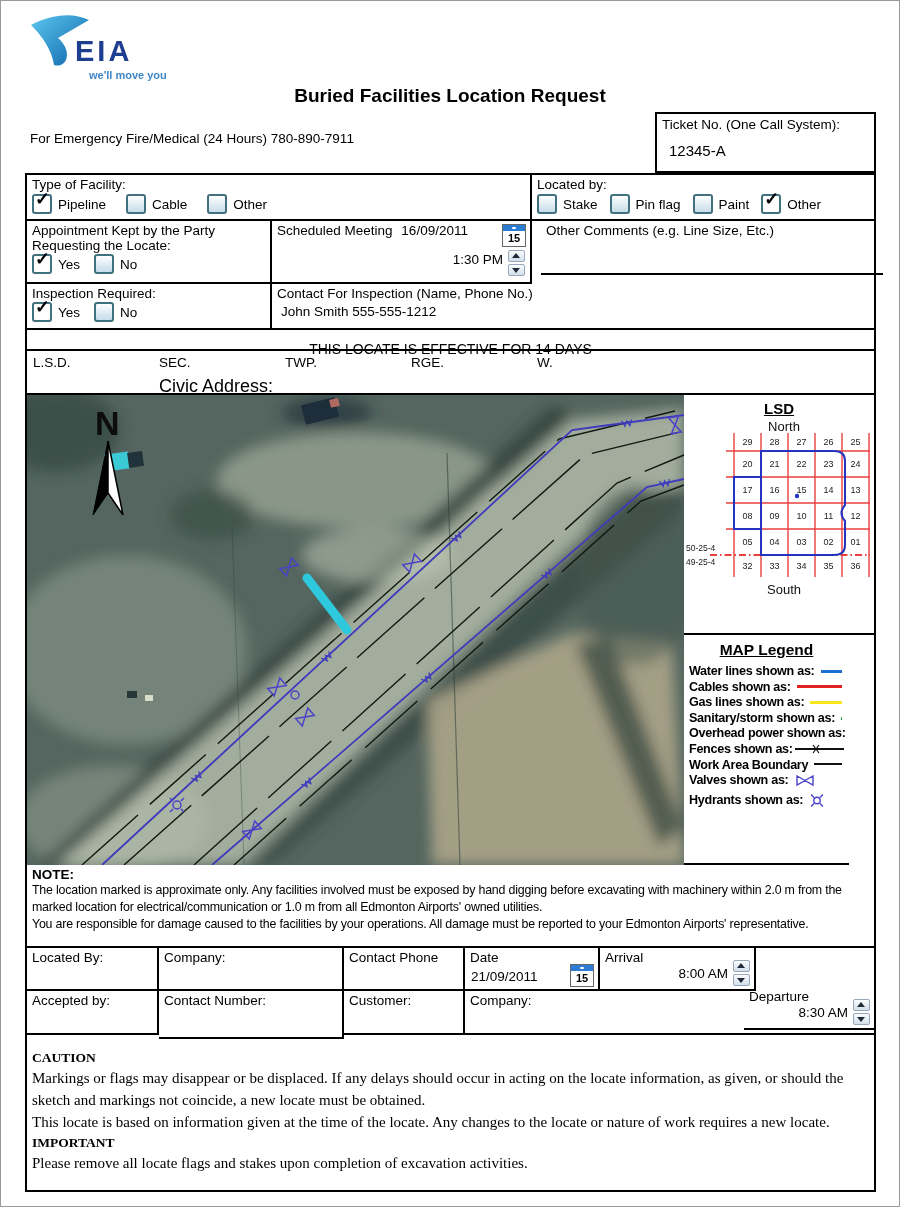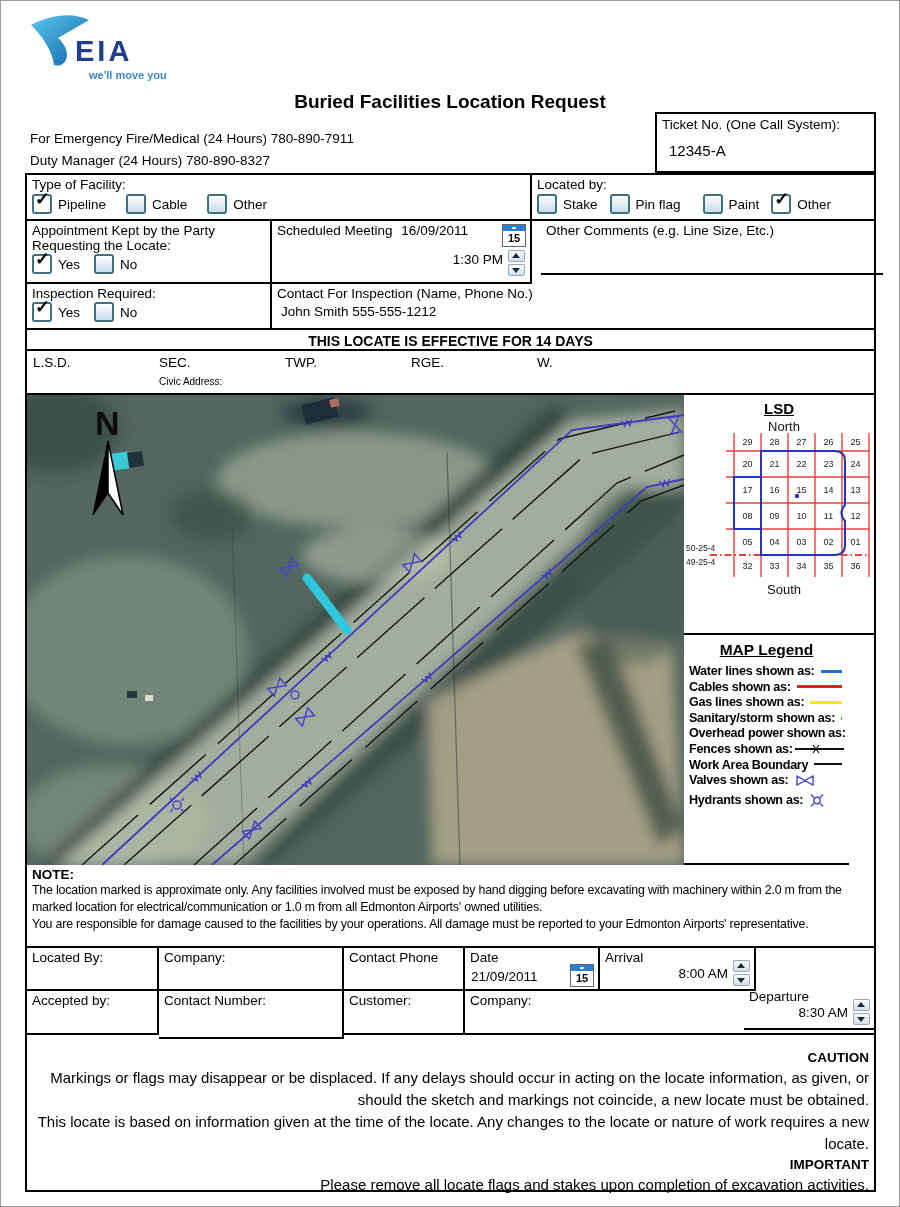--- a/index.html
+++ b/index.html
@@ -1,21 +1,21 @@
 <!DOCTYPE html>
 <html><head>
 <meta charset="utf-8">
 <style>
   html,body{margin:0;padding:0;background:#fff;}
   .page{position:relative;width:898px;height:1205px;border:1px solid #9a9a9a;background:#fff;
         font-family:"Liberation Sans",sans-serif;color:#000;overflow:hidden;}
   
   .logo-eia{position:absolute;left:74px;top:34px;font-size:29px;font-weight:bold;color:#1e3e8f;letter-spacing:3px;}
   .logo-tag{position:absolute;left:88px;top:68px;font-size:11px;font-weight:bold;color:#3f87c7;}
-  .title{position:absolute;left:0;top:84px;width:100%;text-align:center;font-size:19px;font-weight:bold;margin-top:6px;}
+  .title{position:absolute;left:0;top:84px;width:100%;text-align:center;font-size:19px;font-weight:bold;}
   .emerg{position:absolute;left:29px;top:127px;font-size:13.5px;line-height:21.5px;}
   .ticket{position:absolute;left:654px;top:111px;width:221px;height:61px;border:2px solid #000;box-sizing:border-box;}
   .ticket .tl{font-size:13.5px;padding:3px 5px;}
   .ticket .tv{font-size:15px;margin:7px 0 0 12px;}
   
   .form{position:absolute;left:24px;top:172px;width:851px;height:1019px;border:2px solid #000;box-sizing:border-box;}
   .c{position:absolute;box-sizing:border-box;font-size:13.5px;padding:2px 5px;}
   .br{border-right:2px solid #000;} .bb{border-bottom:2px solid #000;}
   .cbrow{display:flex;align-items:center;margin-top:5px;}
   .cb{width:16px;height:16px;border:2px solid #41707f;border-radius:3px;
@@ -26,23 +26,23 @@
   .cal{position:relative;display:inline-block;width:24px;height:23px;border:1px solid #666;background:#fff;box-sizing:border-box;}
   .cal::before{content:"";position:absolute;left:0;right:0;top:0;height:6px;background:#2b7cd3;}
   .cal::after{content:"";position:absolute;top:2px;left:9px;width:4px;height:2px;background:#fff;border-radius:1px;}
   .cal b{position:absolute;left:0;right:0;top:6px;text-align:center;font-size:11px;line-height:15px;font-weight:bold;}
   .spin{display:inline-flex;flex-direction:column;gap:2px;}
   .spin b{display:block;width:15px;height:10px;border:1px solid #97a8bc;border-radius:2px;
           background:linear-gradient(#fbfdfe,#d2dfe9);position:relative;}
   .spin b::after{content:"";position:absolute;left:3px;border-left:4px solid transparent;border-right:4px solid transparent;}
   .spin .up::after{top:2px;border-bottom:5px solid #1e2a3a;}
   .spin .dn::after{top:3px;border-top:5px solid #1e2a3a;}
-  .banner{text-align:center;font-weight:bold;font-size:14px;line-height:18px;padding-top:2px;}
+  .banner{text-align:center;font-weight:normal;font-size:14px;line-height:18px;padding-top:10px;}
   .lsd-lbl{position:absolute;top:4px;font-size:13.5px;}
-  .civic{position:absolute;left:132px;top:25px;font-size:10px;}
+  .civic{position:absolute;left:132px;top:25px;font-size:18px;}
   .val{font-size:13.5px;}
   
   .note-t{font-weight:bold;font-size:13.5px;}
   .note-p{font-size:12.4px;line-height:16.8px;letter-spacing:-0.2px;}
   
   .lsdbox{padding:0;}
   .lsd-title{text-align:center;font-size:15px;font-weight:bold;text-decoration:underline;margin-top:5px;}
   svg text{font-family:"Liberation Sans",sans-serif;}
   
   .leg-title{text-align:center;font-size:15.5px;font-weight:bold;text-decoration:underline;margin:6px 0 5px 0;}
@@ -50,21 +50,21 @@
         letter-spacing:-0.3px;padding:0 3px;white-space:nowrap;}
   .swl{flex:1;height:12px;position:relative;margin-left:4px;}
   .swl::before{content:"";position:absolute;left:2px;right:2px;top:4px;border-top:3px solid currentColor;}
   .sw-water{color:#1d6fd2;} .sw-cable{color:#e12222;} .sw-gas{color:#f5e71c;} .sw-san{color:#27b34a;}
   .sw-ovh{color:#e12222;} .sw-ovh::before{border-top:2.5px dashed #e12222;}
   .sw-bnd{color:#111;} .sw-bnd::before{border-top:2.5px solid #111;}
   .glyph{margin-left:6px;}
   
   .ct{font-weight:bold;font-size:13.5px;line-height:19px;}
   .cp{font-size:15px;line-height:22px;}
-  .caution-cell{text-align:right;padding-top:13px;}
+  .caution-cell{text-align:left;padding-top:13px;font-family:Liberation Serif, serif;}
   .t2lab{font-size:13.5px;}
   .abs{position:absolute;}
 </style>
 </head>
 <body>
 
 <div class="page">
 
   <svg class="abs" style="left:28px;top:12px" width="64" height="62" viewBox="0 0 64 62">
     <defs>
@@ -75,21 +75,20 @@
       </defs>
     <path d="M2,12 C22,1 44,-1 60,7 L29,25 C45,39 37,56 25,52 C23,37 13,23 2,12 Z" fill="url(#lg)"></path>
   </svg>
   <div class="logo-eia">EIA</div>
   <div class="logo-tag">we'll move you</div>
 
   <div class="title">Buried Facilities Location Request</div>
 
   <div class="emerg">
     <div>For Emergency Fire/Medical (24 Hours) 780-890-7911</div>
-    <div>Duty Manager (24 Hours) 780-890-8327</div>
   </div>
 
   <div class="ticket">
     <div class="tl">Ticket No. (One Call System):</div>
     <div class="tv">12345-A</div>
   </div>
 
   <div class="form">
 
     <div class="c br bb" style="left:0;top:0;width:505px;height:46px">
@@ -102,21 +101,21 @@
         <span class="cb"></span>
         <span class="cblab">Other</span>
       </div>
     </div>
     <div class="c bb" style="left:505px;top:0;width:342px;height:46px">
       <div>Located by:</div>
       <div class="cbrow" style="margin-top:2px">
         <span class="cb"></span>
         <span class="cblab" style="margin-right:12px">Stake</span>
         <span class="cb"></span>
-        <span class="cblab" style="margin-right:22px">Pin flag</span>
+        <span class="cblab" style="margin-right:12px">Pin flag</span>
         <span class="cb"></span>
         <span class="cblab" style="margin-right:12px">Paint</span>
         <span class="cb checked"></span>
         <span class="cblab">Other</span>
       </div>
     </div>
 
     <div class="c br bb" style="left:0;top:46px;width:245px;height:63px">
       <div>Appointment Kept by the Party</div>
       <div>Requesting the Locate:</div>

